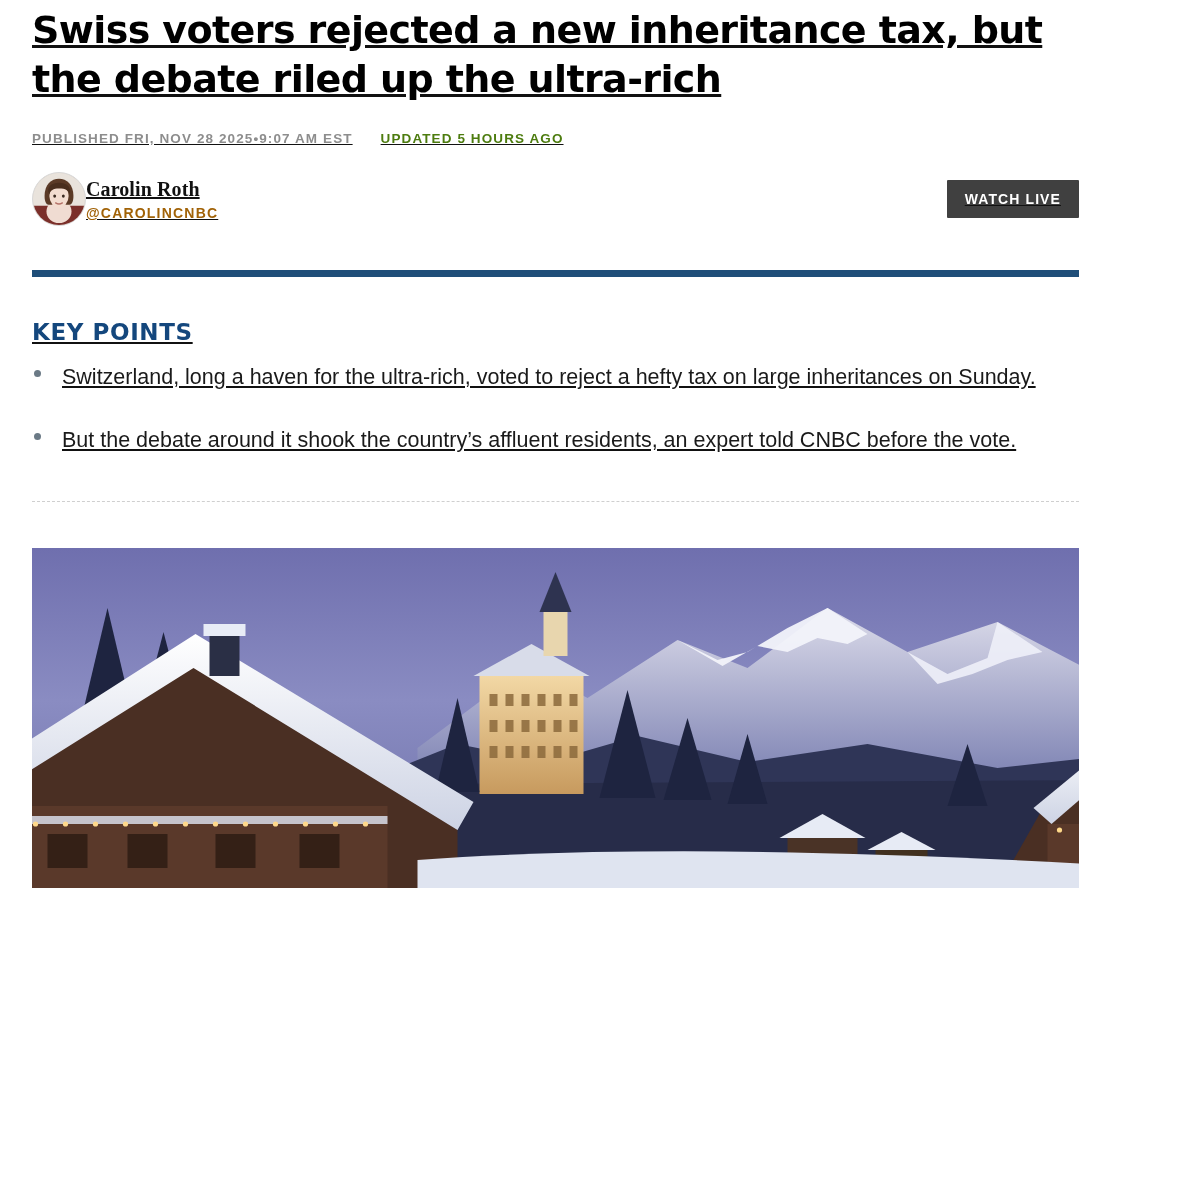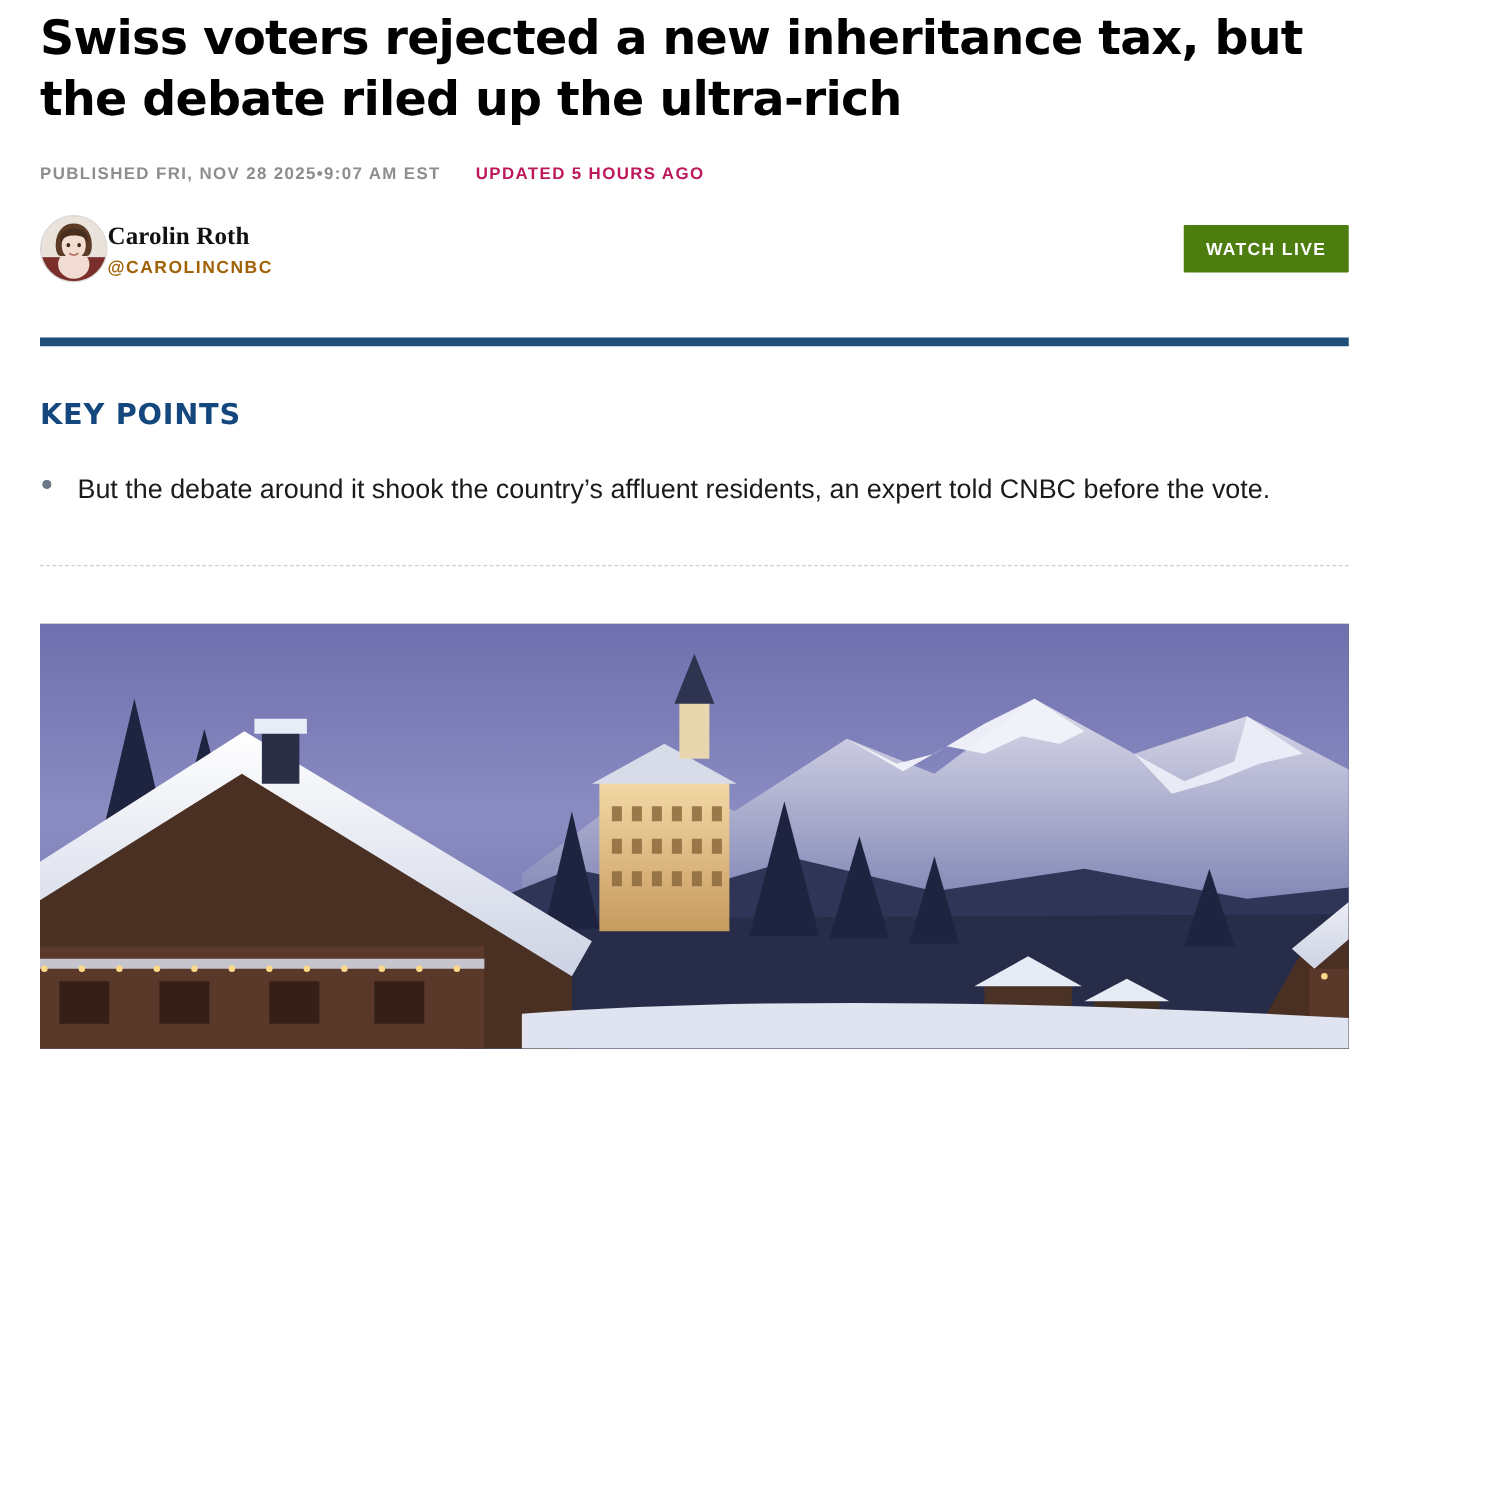--- a/index.html
+++ b/index.html
@@ -12,20 +12,21 @@
   body {
     font-family: "Liberation Sans", sans-serif;
     color: #111111;
     -webkit-font-smoothing: antialiased;
   }
   .page {
     width: 1111px;
     min-height: 1192px;
     position: relative;
     overflow: hidden;
+    text-decoration: underline;
   }
   .content {
     padding: 0 32px;
   }
 
   
   .headline {
     font-family: "DejaVu Sans", sans-serif;
     font-size: 38px;
     line-height: 1.28;
@@ -43,21 +44,21 @@
     font-size: 13.5px;
     letter-spacing: 1.1px;
     font-weight: 700;
     color: #8d8d8d;
     text-transform: uppercase;
     display: flex;
     align-items: baseline;
     gap: 28px;
   }
   .meta-line .published { color: #8d8d8d; }
-  .meta-line .updated { color: #be185d; }
+  .meta-line .updated { color: #4d7c0f; }
 
   
   .author-row {
     margin-top: 26px;
     display: flex;
     align-items: center;
     justify-content: space-between;
   }
   .author-left {
     display: flex;
@@ -84,21 +85,21 @@
   }
   .author-handle {
     margin-top: 4px;
     font-size: 14px;
     font-weight: 700;
     letter-spacing: 1.2px;
     color: #a16207;
     text-transform: uppercase;
   }
   .watch-live {
-    background: #4d7c0f;
+    background: #404040;
     color: #ffffff;
     border: none;
     font-family: "Liberation Sans", sans-serif;
     font-size: 14px;
     font-weight: 700;
     letter-spacing: 1.1px;
     padding: 12px 18px;
     cursor: pointer;
     line-height: 1;
     border-radius: 1px;
@@ -202,20 +203,21 @@
   </div>
 
   <div class="rule-thick"></div>
 
   <div class="content">
     <section class="keypoints">
       <h2 class="keypoints-title">KEY POINTS</h2>
       <ul class="kp-list">
         <li class="kp-item">
           <span class="kp-bullet"></span>
+          <span>Switzerland, long a haven for the ultra-rich, voted to reject a hefty tax on large inheritances on Sunday.</span>
         </li>
         <li class="kp-item">
           <span class="kp-bullet"></span>
           <span>But the debate around it shook the country’s affluent residents, an expert told CNBC before the vote.</span>
         </li>
       </ul>
     </section>
   </div>
 
   <div class="rule-dotted"></div>

